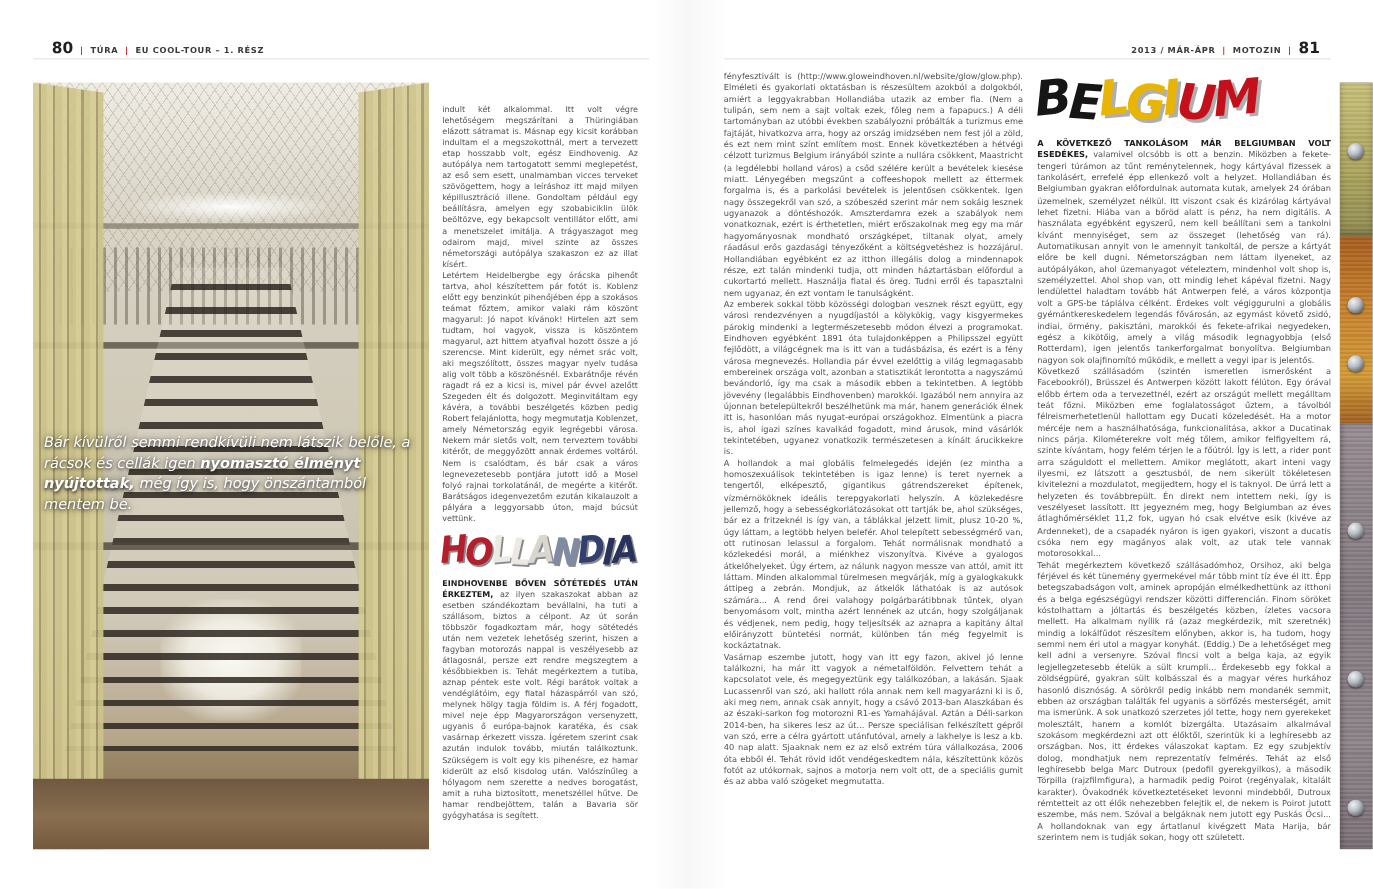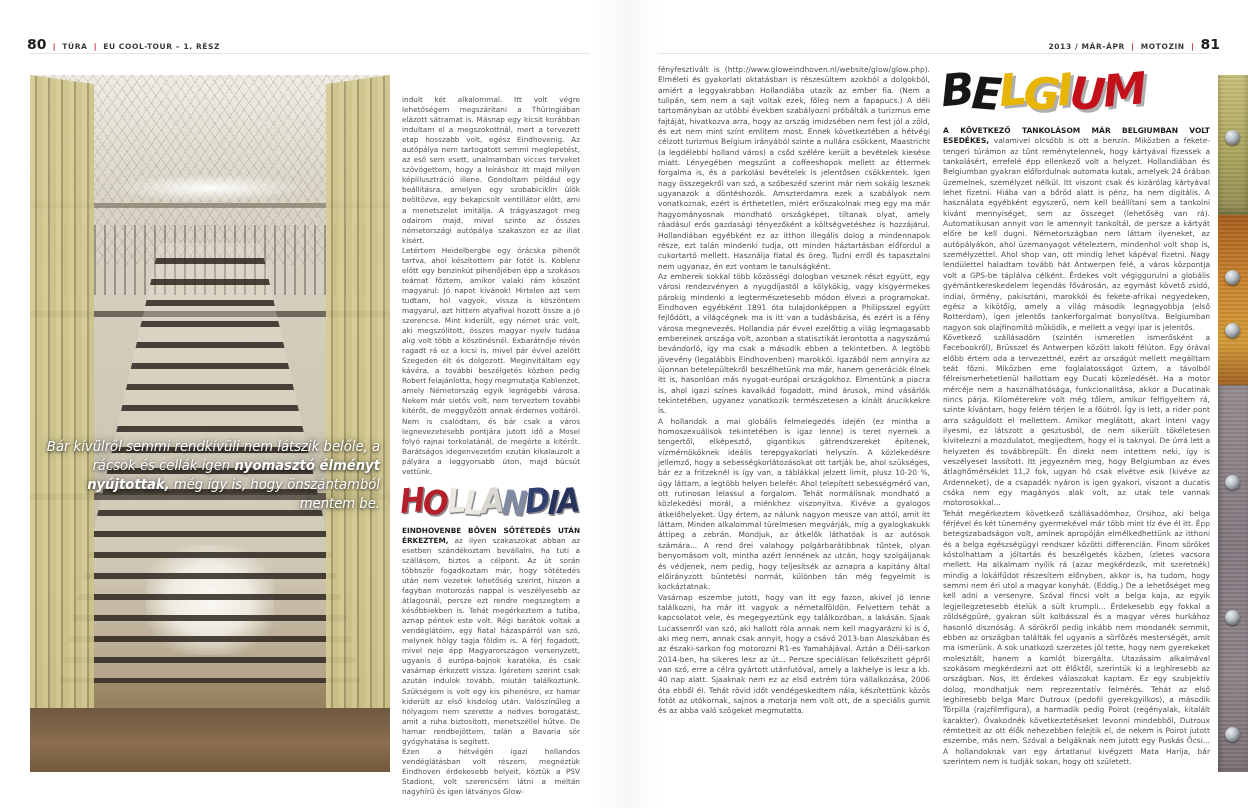--- a/index.html
+++ b/index.html
@@ -5,22 +5,22 @@
   html,body{margin:0;padding:0;background:#ffffff;}
   .spread{position:relative;width:1248px;height:808px;background:#ffffff;overflow:hidden;
           font-family:"DejaVu Sans","Liberation Sans",sans-serif;}
   .gutter{position:absolute;left:592px;top:0;width:70px;height:808px;
           background:linear-gradient(90deg,rgba(0,0,0,0) 0%,rgba(0,0,0,0.03) 50%,rgba(0,0,0,0) 100%);}
   
   .runhead{position:absolute;top:36px;font-size:7.5px;font-weight:bold;letter-spacing:.6px;
            color:#3a3a3a;text-transform:uppercase;}
   .runhead .pgnum{font-size:14px;color:#1e1e1e;letter-spacing:0;}
   .runhead .sep{color:#c62026;font-weight:bold;padding:0 3px;}
-  .runhead-left{left:27px;}
-  .runhead-right{right:28px;text-align:right;}
+  .runhead-left{left:47px;}
+  .runhead-right{right:48px;text-align:right;}
   .headrule{position:absolute;top:53px;height:1px;background:#e6e4e0;}
   .headrule.l{left:30px;width:560px;}
   .headrule.r{left:658px;width:552px;}
   
   .photo{position:absolute;left:30px;top:75px;width:360px;height:697px;overflow:hidden;
          background:linear-gradient(180deg,#efece4 0%,#d9d4c6 18%,#d3cdbd 34%,#cfc8b6 52%,#c6beab 70%,#9c8868 88%,#7c6347 100%);}
   .photo .layer{position:absolute;}
   .ph-mesh{left:0;top:0;width:100%;height:190px;opacity:.55;
     background:
       repeating-linear-gradient(55deg,rgba(120,112,92,.38) 0 1px,transparent 1px 8px),
@@ -36,23 +36,23 @@
     background:radial-gradient(ellipse at center,rgba(255,255,254,.98) 0%,rgba(255,255,250,.75) 45%,rgba(255,255,250,0) 78%);}
   .ph-stairs{left:0;top:168px;width:360px;height:440px;
     clip-path:polygon(36% 0,64% 0,92% 100%,8% 100%);
     background:repeating-linear-gradient(180deg,rgba(238,232,218,.25) 0 15px,rgba(52,45,38,.88) 15px 21px);}
   .ph-rail-left{left:0;top:0;width:64px;height:100%;transform:skewY(8deg);transform-origin:top left;opacity:.92;
     background:repeating-linear-gradient(90deg,#d6cc93 0 5px,#a3996b 5px 7px,#cdc389 7px 13px);}
   .ph-rail-right{right:0;top:0;width:64px;height:100%;transform:skewY(-8deg);transform-origin:top right;opacity:.92;
     background:repeating-linear-gradient(90deg,#d6cc93 0 5px,#a3996b 5px 7px,#cdc389 7px 13px);}
   .ph-floor{left:0;bottom:0;width:100%;height:64px;
     background:linear-gradient(180deg,#6f5941 0%,#8a6e4f 55%,#75593e 100%);}
-  .ph-caption{left:10px;top:318px;width:340px;text-align:right;font-style:italic;
+  .ph-caption{left:10px;top:318px;width:340px;text-align:left;font-style:italic;
     font-size:13.2px;line-height:1.45;color:#ffffff;
-    text-shadow:0 1px 3px rgba(20,20,20,.85),0 0 8px rgba(20,20,20,.5);margin-top:44px;}
+    text-shadow:0 1px 3px rgba(20,20,20,.85),0 0 8px rgba(20,20,20,.5);}
   .ph-caption b{font-weight:bold;}
   
   .col{position:absolute;text-align:justify;color:#53514f;}
   .col p{margin:0;}
   .col-a{left:402px;top:62px;width:178px;font-size:7.3px;line-height:10.05px;margin-top:33px;}
   .col-c{left:658px;top:65px;width:272px;font-size:7.5px;line-height:10.35px;}
   .col-bel{left:943px;top:66px;width:267px;font-size:7.5px;line-height:10.35px;}
   .lead{font-weight:bold;color:#1c1c1c;}
   
   .logo{font-weight:900;font-style:italic;white-space:nowrap;}
@@ -121,21 +121,20 @@
     <div class="layer ph-caption">
       <span>Bár kívülről semmi rendkívüli nem látszik belőle, a rácsok és cellák igen </span><b>nyomasztó élményt nyújtottak,</b><span> még így is, hogy önszántamból mentem be.</span>
     </div>
   </div>
 
   <div class="col col-a">
     <p>indult két alkalommal. Itt volt végre lehetőségem megszárítani a Thüringiában elázott sátramat is. Másnap egy kicsit korábban indultam el a megszokottnál, mert a tervezett etap hosszabb volt, egész Eindhovenig. Az autópálya nem tartogatott semmi meglepetést, az eső sem esett, unalmamban vicces terveket szövögettem, hogy a leíráshoz itt majd milyen képillusztráció illene. Gondoltam például egy beállításra, amelyen egy szobabiciklin ülök beöltözve, egy bekapcsolt ventillátor előtt, ami a menetszelet imitálja. A trágyaszagot meg odairom majd, mivel szinte az összes németországi autópálya szakaszon ez az illat kísért.</p>
     <p>Letértem Heidelbergbe egy órácska pihenőt tartva, ahol készítettem pár fotót is. Koblenz előtt egy benzinkút pihenőjében épp a szokásos teámat főztem, amikor valaki rám köszönt magyarul: Jó napot kívánok! Hirtelen azt sem tudtam, hol vagyok, vissza is köszöntem magyarul, azt hittem atyafival hozott össze a jó szerencse. Mint kiderült, egy német srác volt, aki megszólított, összes magyar nyelv tudása alig volt több a köszönésnél. Exbarátnője révén ragadt rá ez a kicsi is, mivel pár évvel azelőtt Szegeden élt és dolgozott. Meginvitáltam egy kávéra, a további beszélgetés közben pedig Robert felajánlotta, hogy megmutatja Koblenzet, amely Németország egyik legrégebbi városa. Nekem már sietős volt, nem terveztem további kitérőt, de meggyőzött annak érdemes voltáról. Nem is csalódtam, és bár csak a város legnevezetesebb pontjára jutott idő a Mosel folyó rajnai torkolatánál, de megérte a kitérőt. Barátságos idegenvezetőm ezután kikalauzolt a pályára a leggyorsabb úton, majd búcsút vettünk.</p>
     <div class="logo logo-hollandia"><span class="ltr" style="color: rgb(181, 31, 44);">H</span><span class="ltr" style="color: rgb(181, 31, 44);">O</span><span class="ltr" style="color: rgb(236, 233, 226);">L</span><span class="ltr" style="color: rgb(236, 233, 226);">L</span><span class="ltr" style="color: rgb(216, 214, 207);">A</span><span class="ltr" style="color: rgb(127, 138, 164);">N</span><span class="ltr" style="color: rgb(49, 64, 110);">D</span><span class="ltr" style="color: rgb(39, 51, 92);">I</span><span class="ltr" style="color: rgb(39, 51, 92);">A</span></div>
     <p><span class="lead">EINDHOVENBE BŐVEN SÖTÉTEDÉS UTÁN ÉRKEZTEM,</span><span> az ilyen szakaszokat abban az esetben szándékoztam bevállalni, ha tuti a szállásom, biztos a célpont. Az út során többször fogadkoztam már, hogy sötétedés után nem vezetek lehetőség szerint, hiszen a fagyban motorozás nappal is veszélyesebb az átlagosnál, persze ezt rendre megszegtem a későbbiekben is. Tehát megérkeztem a tutiba, aznap péntek este volt. Régi barátok voltak a vendéglátóim, egy fiatal házaspárról van szó, melynek hölgy tagja földim is. A férj fogadott, mivel neje épp Magyarországon versenyzett, ugyanis ő európa-bajnok karatéka, és csak vasárnap érkezett vissza. Ígéretem szerint csak azután indulok tovább, miután találkoztunk. Szükségem is volt egy kis pihenésre, ez hamar kiderült az első kisdolog után. Valószínűleg a hólyagom nem szerette a nedves borogatást, amit a ruha biztosított, menetszéllel hűtve. De hamar rendbejöttem, talán a Bavaria sör gyógyhatása is segített.</span></p>
-    <p>Ezen a hétvégén igazi hollandos vendéglátásban volt részem, megnéztük Eindhoven érdekesebb helyeit, köztük a PSV Stadiont, volt szerencsém látni a méltán nagyhírű és igen látványos Glow-</p>
   </div>
 
   <div class="col col-c">
     <p>fényfesztivált is (http://www.gloweindhoven.nl/website/glow/glow.php). Elméleti és gyakorlati oktatásban is részesültem azokból a dolgokból, amiért a leggyakrabban Hollandiába utazik az ember fia. (Nem a tulipán, sem nem a sajt voltak ezek, főleg nem a fapapucs.) A déli tartományban az utóbbi években szabályozni próbálták a turizmus eme fajtáját, hivatkozva arra, hogy az ország imidzsében nem fest jól a zöld, és ezt nem mint színt említem most. Ennek következtében a hétvégi célzott turizmus Belgium irányából szinte a nullára csökkent, Maastricht (a legdélebbi holland város) a csőd szélére került a bevételek kiesése miatt. Lényegében megszűnt a coffeeshopok mellett az éttermek forgalma is, és a parkolási bevételek is jelentősen csökkentek. Igen nagy összegekről van szó, a szóbeszéd szerint már nem sokáig lesznek ugyanazok a döntéshozók. Amszterdamra ezek a szabályok nem vonatkoznak, ezért is érthetetlen, miért erőszakolnak meg egy ma már hagyományosnak mondható országképet, tiltanak olyat, amely ráadásul erős gazdasági tényezőként a költségvetéshez is hozzájárul. Hollandiában egyébként ez az itthon illegális dolog a mindennapok része, ezt talán mindenki tudja, ott minden háztartásban előfordul a cukortartó mellett. Használja fiatal és öreg. Tudni erről és tapasztalni nem ugyanaz, én ezt vontam le tanulságként.</p>
     <p>Az emberek sokkal több közösségi dologban vesznek részt együtt, egy városi rendezvényen a nyugdíjastól a kölykökig, vagy kisgyermekes párokig mindenki a legtermészetesebb módon élvezi a programokat. Eindhoven egyébként 1891 óta tulajdonképpen a Philipsszel együtt fejlődött, a világcégnek ma is itt van a tudásbázisa, és ezért is a fény városa megnevezés. Hollandia pár évvel ezelőttig a világ legmagasabb embereinek országa volt, azonban a statisztikát lerontotta a nagyszámú bevándorló, így ma csak a második ebben a tekintetben. A legtöbb jövevény (legalábbis Eindhovenben) marokkói. Igazából nem annyira az újonnan betelepültekről beszélhetünk ma már, hanem generációk élnek itt is, hasonlóan más nyugat-európai országokhoz. Elmentünk a piacra is, ahol igazi színes kavalkád fogadott, mind árusok, mind vásárlók tekintetében, ugyanez vonatkozik természetesen a kínált árucikkekre is.</p>
     <p>A hollandok a mai globális felmelegedés idején (ez mintha a homoszexuálisok tekintetében is igaz lenne) is teret nyernek a tengertől, elképesztő, gigantikus gátrendszereket építenek, vízmérnököknek ideális terepgyakorlati helyszín. A közlekedésre jellemző, hogy a sebességkorlátozásokat ott tartják be, ahol szükséges, bár ez a fritzeknél is így van, a táblákkal jelzett limit, plusz 10-20 %, úgy láttam, a legtöbb helyen belefér. Ahol telepített sebességmérő van, ott rutinosan lelassul a forgalom. Tehát normálisnak mondható a közlekedési morál, a miénkhez viszonyítva. Kivéve a gyalogos átkelőhelyeket. Úgy értem, az nálunk nagyon messze van attól, amit itt láttam. Minden alkalommal türelmesen megvárják, míg a gyalogkakukk áttipeg a zebrán. Mondjuk, az átkelők láthatóak is az autósok számára... A rend őrei valahogy polgárbarátibbnak tűntek, olyan benyomásom volt, mintha azért lennének az utcán, hogy szolgáljanak és védjenek, nem pedig, hogy teljesítsék az aznapra a kapitány által előirányzott büntetési normát, különben tán még fegyelmit is kockáztatnak.</p>
     <p>Vasárnap eszembe jutott, hogy van itt egy fazon, akivel jó lenne találkozni, ha már itt vagyok a németalföldön. Felvettem tehát a kapcsolatot vele, és megegyeztünk egy találkozóban, a lakásán. Sjaak Lucassenről van szó, aki hallott róla annak nem kell magyarázni ki is ő, aki meg nem, annak csak annyit, hogy a csávó 2013-ban Alaszkában és az északi-sarkon fog motorozni R1-es Yamahájával. Aztán a Déli-sarkon 2014-ben, ha sikeres lesz az út... Persze speciálisan felkészített gépről van szó, erre a célra gyártott utánfutóval, amely a lakhelye is lesz a kb. 40 nap alatt. Sjaaknak nem ez az első extrém túra vállalkozása, 2006 óta ebből él. Tehát rövid időt vendégeskedtem nála, készítettünk közös fotót az utókornak, sajnos a motorja nem volt ott, de a speciális gumit és az abba való szögeket megmutatta.</p>
   </div>
 
   <div class="col col-bel">

